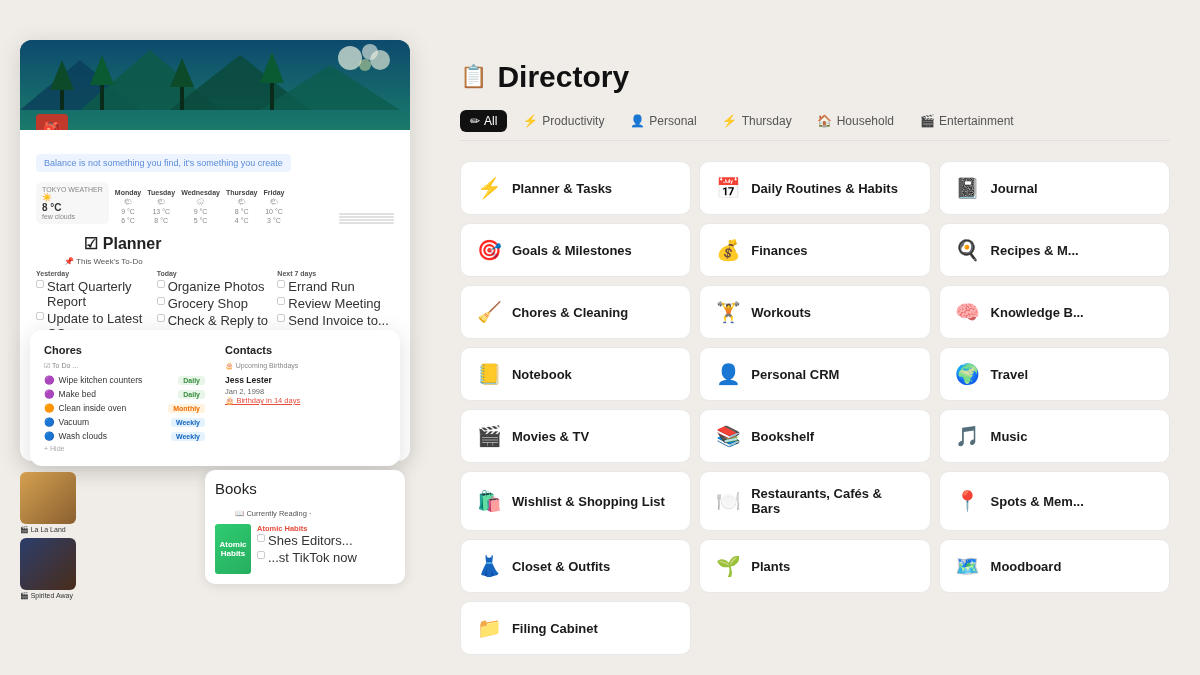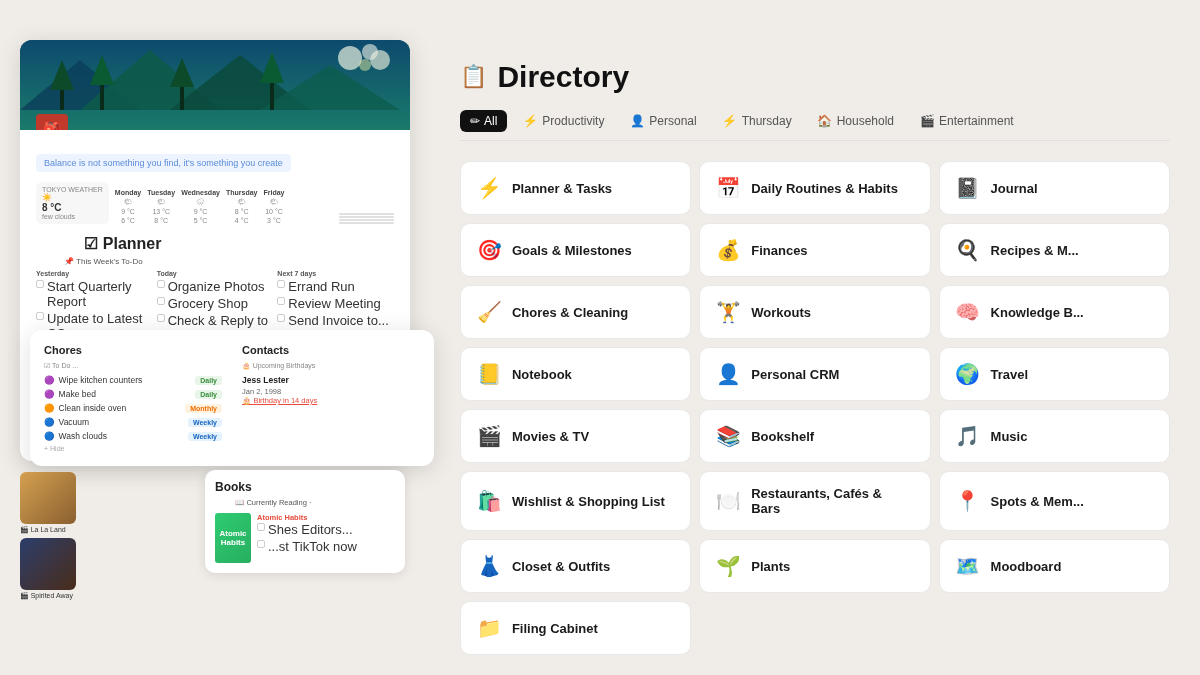--- a/index.html
+++ b/index.html
@@ -156,21 +156,21 @@
       flex-shrink: 0;
       margin-top: 1px;
     }
 
     
     .chores-card {
       background: #fff;
       border-radius: 12px;
       overflow: hidden;
       box-shadow: 0 4px 24px rgba(0,0,0,0.13);
-      width: 404px;
+      width: 370px;
       position: absolute;
       top: 290px;
       left: 10px;
       padding: 14px;
     }
 
     .chores-title { font-size: 11px; font-weight: 700; color: #222; margin-bottom: 6px; }
 
     .chore-item {
       display: flex;
@@ -507,21 +507,21 @@
         <div style="width:56px;height:52px;background:linear-gradient(135deg,#d4a050,#8b6030);border-radius:6px;"></div>
         <span style="font-size:7px;color:#333;">🎬 La La Land</span>
       </div>
       <div style="display:flex;flex-direction:column;gap:2px;">
         <div style="width:56px;height:52px;background:linear-gradient(135deg,#2c3e6b,#4a2c1a);border-radius:6px;"></div>
         <span style="font-size:7px;color:#333;">🎬 Spirited Away</span>
       </div>
     </div>
 
     <div style="position:absolute;top:430px;left:185px;width:200px;background:#fff;border-radius:10px;padding:10px;box-shadow:0 2px 12px rgba(0,0,0,0.10);font-size:8px;">
-      <div style="font-size:12px;font-weight:700;color:#222;margin-bottom:4px;">Books</div>
+      <div style="font-size:15px;font-weight:400;color:#222;margin-bottom:12px;">Books</div>
       <div style="font-size:7.5px;color:#555;margin-bottom:6px;padding-left:20px;">📖 Currently Reading ·</div>
       <div style="display:flex;gap:6px;align-items:flex-start;">
         <div style="width:36px;height:50px;background:linear-gradient(135deg,#2ecc71,#27ae60);border-radius:3px;display:flex;align-items:center;justify-content:center;font-size:8px;color:#fff;text-align:center;padding:2px;font-weight:700;">Atomic Habits</div>
         <div>
           <div style="font-size:7.5px;font-weight:700;color:#e74c3c;">Atomic Habits</div>
           <div class="task-item">
               <div class="task-check"></div>
               <span>Shes Editors...</span>
             </div>
           <div class="task-item">

